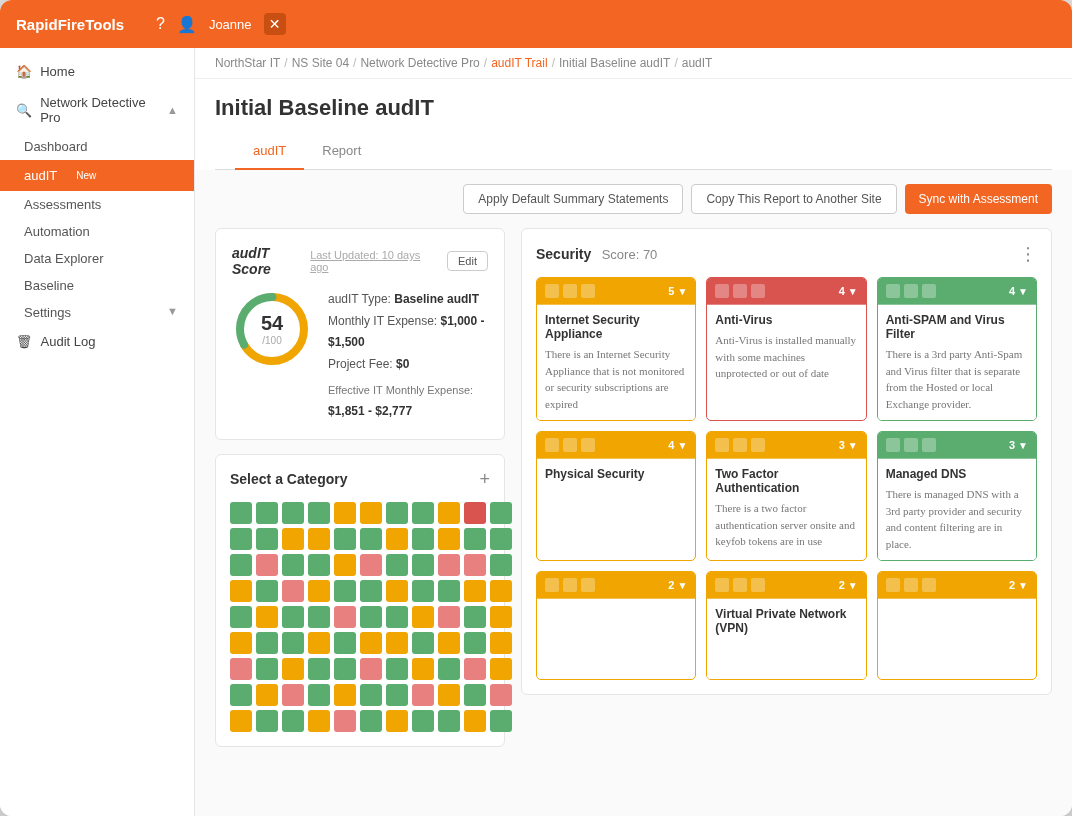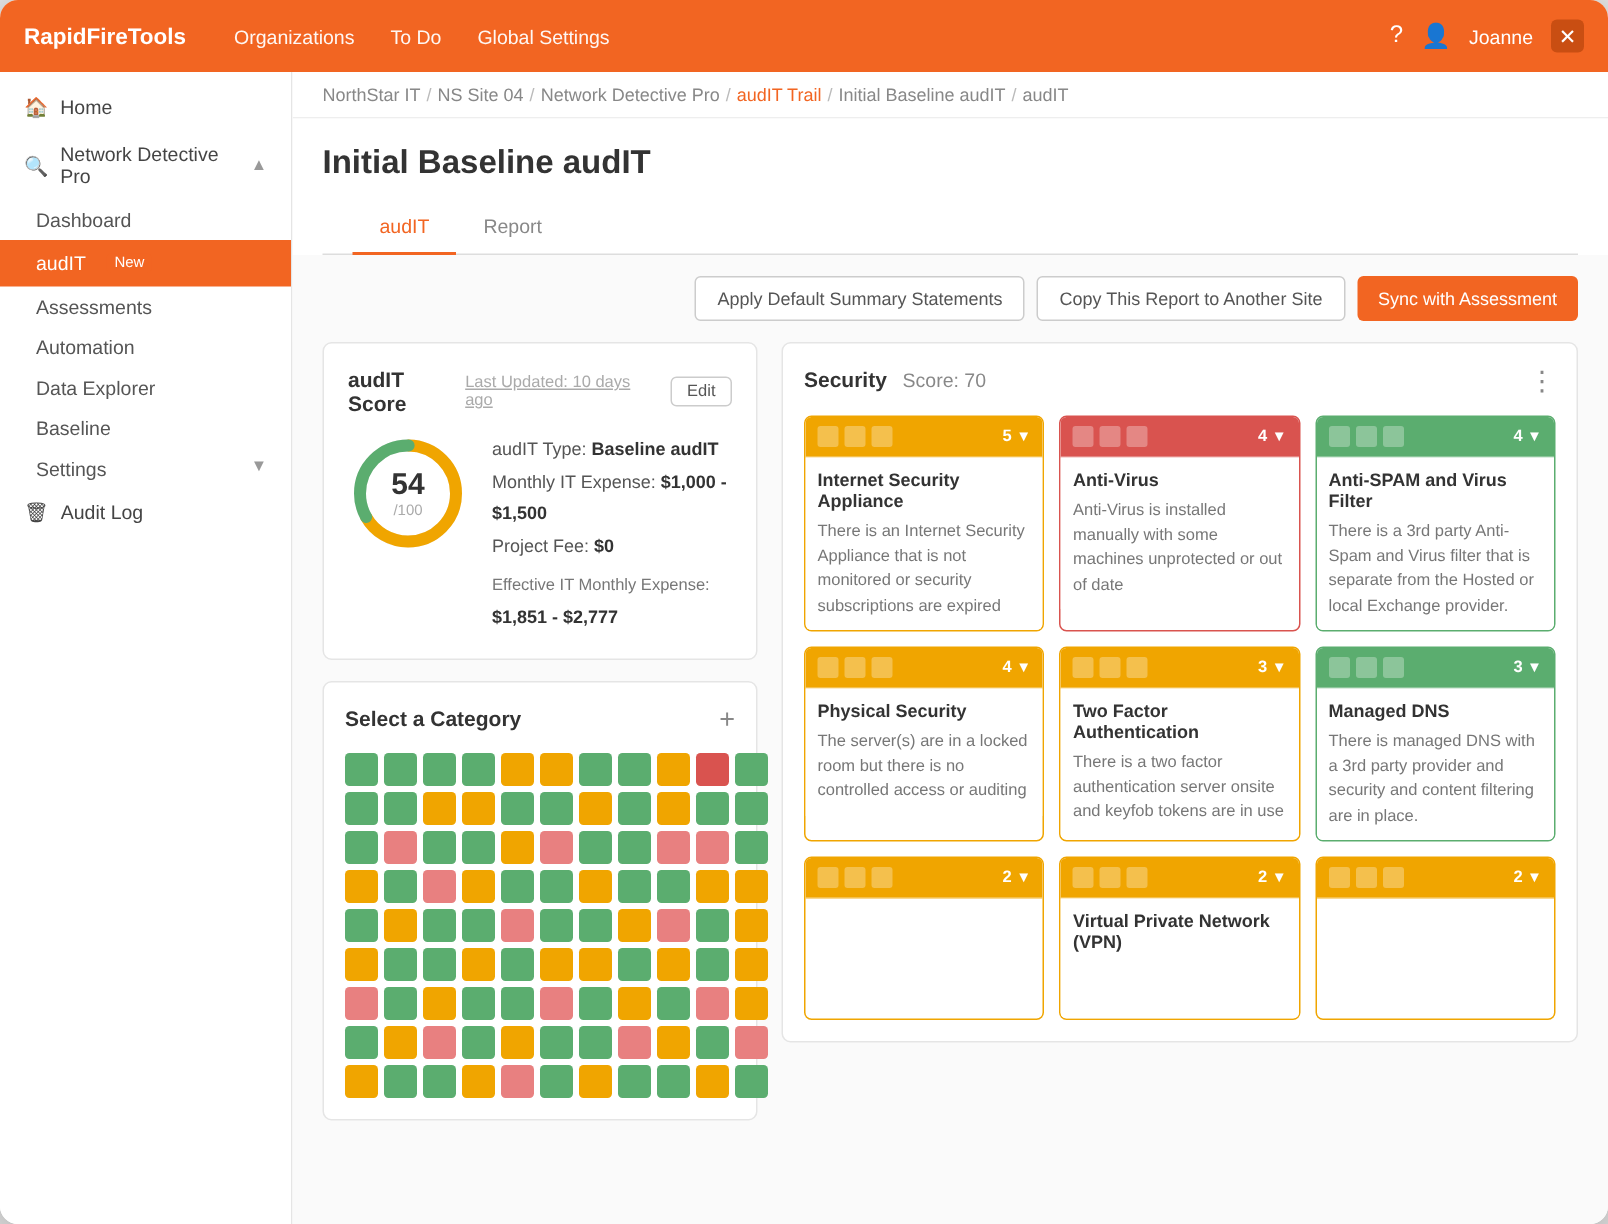--- a/index.html
+++ b/index.html
@@ -38,21 +38,21 @@
     .action-bar { display: flex; justify-content: flex-end; gap: 8px; padding: 14px 20px; background: #fafafa; }
     .btn-outline { background: #fff; border: 1px solid #ccc; color: #555; padding: 7px 14px; border-radius: 4px; font-size: 12px; cursor: pointer; }
     .btn-primary { background: #F26522; border: none; color: #fff; padding: 7px 14px; border-radius: 4px; font-size: 12px; cursor: pointer; font-weight: 500; }
     
     .two-col { display: flex; gap: 16px; padding: 0 20px 20px; }
     .left-col { width: 290px; flex-shrink: 0; }
     .right-col { flex: 1; }
     
     .score-card { background: #fff; border: 1px solid #e5e5e5; border-radius: 6px; padding: 16px; margin-bottom: 14px; }
     .score-header { display: flex; justify-content: space-between; align-items: center; margin-bottom: 12px; }
-    .score-title { font-size: 14px; font-weight: 600; color: #333; }
+    .score-title { font-size: 14px; font-weight: 600; color: #333; font-style: italic; }
     .last-updated { font-size: 11px; color: #aaa; text-decoration: underline; }
     .edit-btn { background: #fff; border: 1px solid #ccc; color: #555; padding: 3px 10px; border-radius: 4px; font-size: 11px; cursor: pointer; }
     .score-body { display: flex; gap: 16px; align-items: flex-start; }
     .score-circle { position: relative; width: 80px; height: 80px; flex-shrink: 0; }
     .score-circle svg { width: 80px; height: 80px; }
     .score-number { position: absolute; top: 50%; left: 50%; transform: translate(-50%, -50%); text-align: center; }
     .score-num { font-size: 20px; font-weight: 700; color: #333; }
     .score-denom { font-size: 10px; color: #aaa; }
     .score-details { font-size: 12px; color: #555; line-height: 1.8; }
     .score-details b { color: #333; }
@@ -73,38 +73,33 @@
     .security-grid { display: grid; grid-template-columns: 1fr 1fr 1fr; gap: 10px; }
     
     .sec-card { border: 1px solid #e5e5e5; border-radius: 5px; overflow: hidden; }
     .sec-card-header { display: flex; justify-content: space-between; align-items: center; padding: 6px 8px; border-bottom: 1px solid rgba(255,255,255,0.3); }
     .sec-card-icons { display: flex; gap: 4px; }
     .sec-icon { width: 14px; height: 14px; border-radius: 2px; display: inline-block; }
     .sec-badge { font-size: 11px; font-weight: 600; color: #fff; display: flex; align-items: center; gap: 3px; }
     .chevron-down { font-size: 10px; }
     .sec-card-body { padding: 8px; background: #fff; min-height: 80px; }
     .sec-card-title { font-size: 12px; font-weight: 600; color: #333; margin-bottom: 5px; }
-    .sec-card-desc { font-size: 11px; color: #777; line-height: 1.5; }
+    .sec-card-desc { font-size: 11px; color: #777; line-height: 1.5; font-family: Liberation Serif, serif; }
     
     .content::-webkit-scrollbar { width: 6px; }
     .content::-webkit-scrollbar-track { background: #f0f0f0; }
     .content::-webkit-scrollbar-thumb { background: #ccc; border-radius: 3px; }
   </style>
 </head>
 <body>
 
 <div class="device-frame">
 
   <div class="top-nav">
     <div class="logo">RapidFireTools</div>
-    <div class="nav-links">
-      <span class="nav-link">Organizations</span>
-      <span class="nav-link">To Do</span>
-      <span class="nav-link">Global Settings</span>
-    </div>
     <div class="nav-right">
       <button class="nav-icon-btn">?</button>
       <button class="nav-icon-btn">👤</button>
       <span class="user-name">Joanne</span>
       <button class="nav-close-btn">✕</button>
     </div>
   </div>
 
   <div class="main-layout">
 
@@ -392,21 +387,20 @@
         <span class="sec-icon" style="background:rgba(255,255,255,0.3);"></span>
         <span class="sec-icon" style="background:rgba(255,255,255,0.3);"></span>
         <span class="sec-icon" style="background:rgba(255,255,255,0.3);"></span>
       </div>
       <div class="sec-badge">
         4 <span class="chevron-down">▼</span>
       </div>
     </div>
     <div class="sec-card-body">
       <div class="sec-card-title">Physical Security</div>
-      <div class="sec-card-desc">The server(s) are in a locked room but there is no controlled access or auditing</div>
     </div>
   </div>
                 <div class="sec-card" style="border-color: rgb(240, 165, 0);">
     <div class="sec-card-header" style="background:#F0A500;">
       <div class="sec-card-icons">
         <span class="sec-icon" style="background:rgba(255,255,255,0.3);"></span>
         <span class="sec-icon" style="background:rgba(255,255,255,0.3);"></span>
         <span class="sec-icon" style="background:rgba(255,255,255,0.3);"></span>
       </div>
       <div class="sec-badge">

